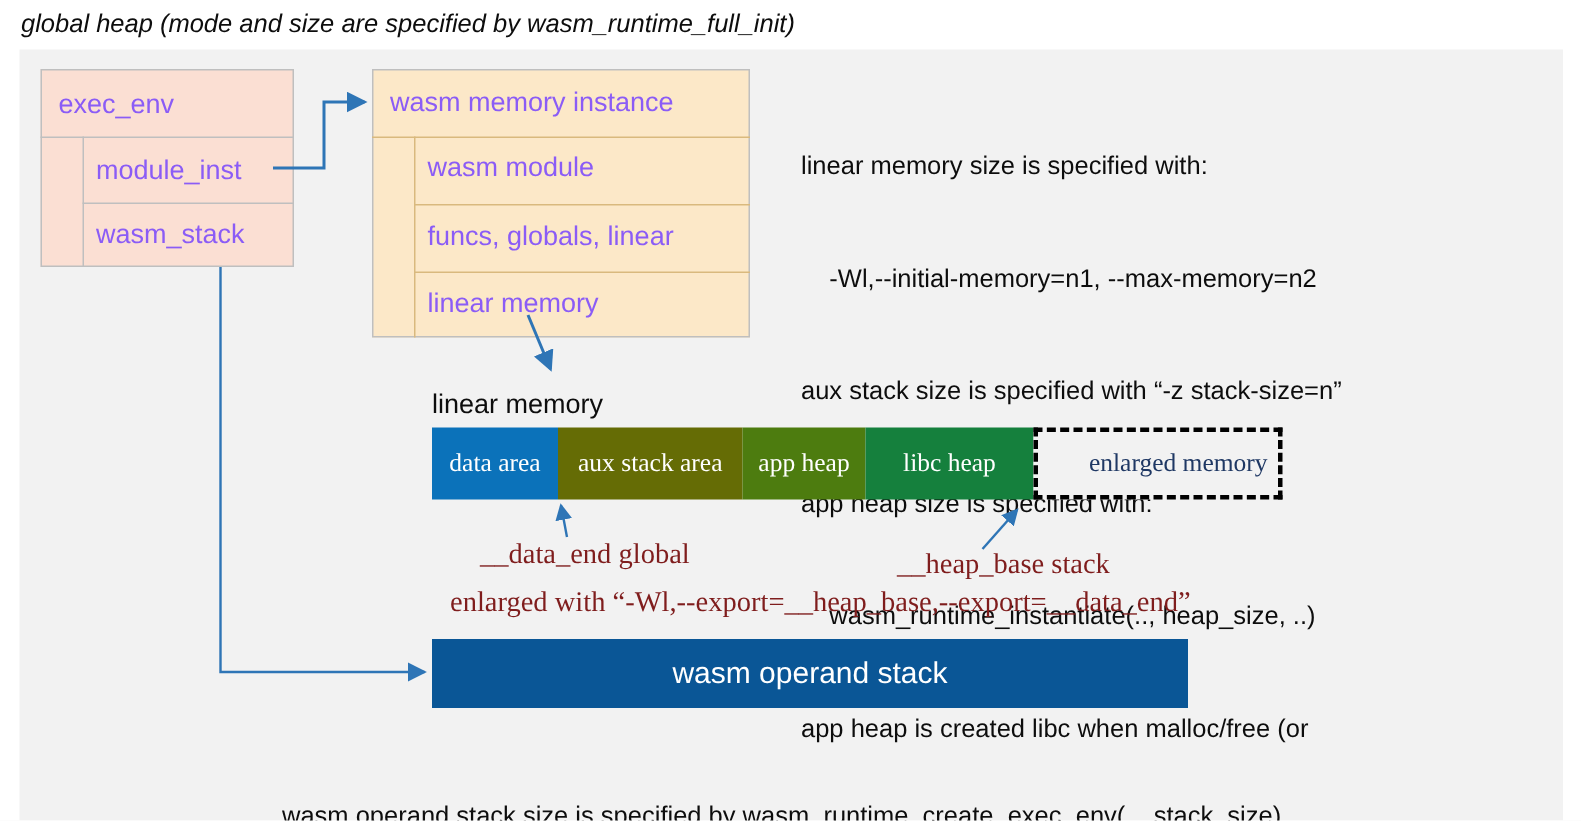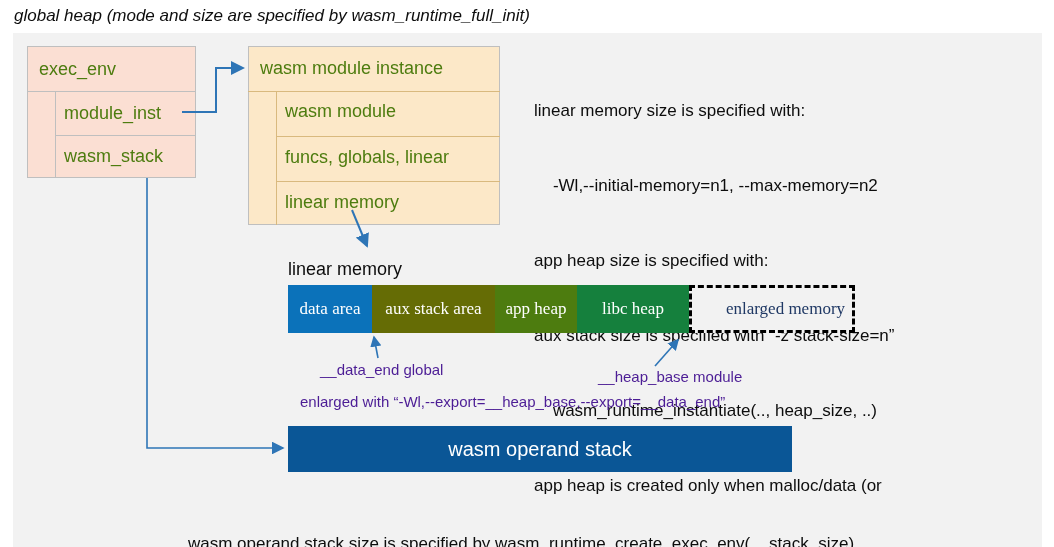--- a/index.html
+++ b/index.html
@@ -48,21 +48,21 @@
     border: 1px solid #bfbfbf;
   }
   .rowline {
     position: absolute;
     box-sizing: border-box;
   }
   .box-label {
     position: absolute;
     font-size: 18px;
     line-height: 20px;
-    color: #4d7c0f;
+    color: #8b5cf6;
     white-space: nowrap;
   }
   
   .pink { background: #fbdfd3; }
   .cream { background: #fce8c8; }
 
   
   .notes {
     position: absolute;
     left: 534px;
@@ -106,24 +106,25 @@
   }
   .seg.dashed {
     background: #f2f2f2;
     color: #1f3864;
     border: 3px dashed #000000;
   }
 
   
   .ann {
     position: absolute;
-    font-size: 15px;
+    font-size: 19px;
     line-height: 22px;
-    color: #4c1d95;
-    white-space: nowrap;
+    color: #7f1d1d;
+    white-space: nowrap;
+    font-family: Liberation Serif, serif;
   }
 
   
   .opstack {
     position: absolute;
     left: 288px;
     top: 426px;
     width: 504px;
     height: 46px;
     background: #0a5696;
@@ -174,32 +175,32 @@
   <div class="box-label" style="left:39px; top:59px;">exec_env</div>
   <div class="box-label" style="left:64px; top:103px;">module_inst</div>
   <div class="box-label" style="left:64px; top:146px;">wasm_stack</div>
 
   <div class="box cream" style="left:248px; top:46px; width:252px; height:179px;"></div>
   <div class="rowline" style="left:248px; top:91px; width:252px; height:1px; background:#d9b97e;"></div>
   <div class="rowline" style="left:276px; top:91px; width:1px; height:134px; background:#d9b97e;"></div>
   <div class="rowline" style="left:276px; top:136px; width:224px; height:1px; background:#d9b97e;"></div>
   <div class="rowline" style="left:276px; top:181px; width:224px; height:1px; background:#d9b97e;"></div>
 
-  <div class="box-label" style="left:260px; top:58px;">wasm module instance</div>
+  <div class="box-label" style="left:260px; top:58px;">wasm memory instance</div>
   <div class="box-label" style="left:285px; top:101px;">wasm module</div>
   <div class="box-label" style="left:285px; top:147px;">funcs, globals, linear</div>
   <div class="box-label" style="left:285px; top:192px;">linear memory</div>
 
   <div class="notes">
     <div>linear memory size is specified with:</div>
     <div>    -Wl,--initial-memory=n1, --max-memory=n2</div>
+    <div>aux stack size is specified with “-z stack-size=n”</div>
     <div>app heap size is specified with:</div>
-    <div>aux stack size is specified with “-z stack-size=n”</div>
     <div>    wasm_runtime_instantiate(.., heap_size, ..)</div>
-    <div>app heap is created only when malloc/data (or</div>
+    <div>app heap is created libc when malloc/free (or</div>
     
   </div>
 
   <div class="lm-caption">linear memory</div>
 
   <div class="membar">
     <div class="seg" style="width:84px; background:#0b72ba;">
       <span>data area</span>
     </div>
     <div class="seg" style="width:123px; background:#656c05;justify-content:center;">
@@ -210,21 +211,21 @@
     </div>
     <div class="seg" style="width:112px; background:#15803d;">
       <span>libc heap</span>
     </div>
     <div class="seg dashed" style="width:166px;padding-left:27px;">
       <span>enlarged memory</span>
     </div>
   </div>
 
   <div class="ann" style="left:320px; top:359px;">__data_end global</div>
-  <div class="ann" style="left:598px; top:366px;">__heap_base module</div>
+  <div class="ann" style="left:598px; top:366px;">__heap_base stack</div>
   <div class="ann" style="left:300px; top:391px;">enlarged with “-Wl,--export=__heap_base,--export=__data_end”</div>
 
   <div class="opstack">
     <span>wasm operand stack</span>
   </div>
 
   <div class="footnote">
     <div>wasm operand stack size is specified by wasm_runtime_create_exec_env(.., stack_size)</div>
     
   </div>

